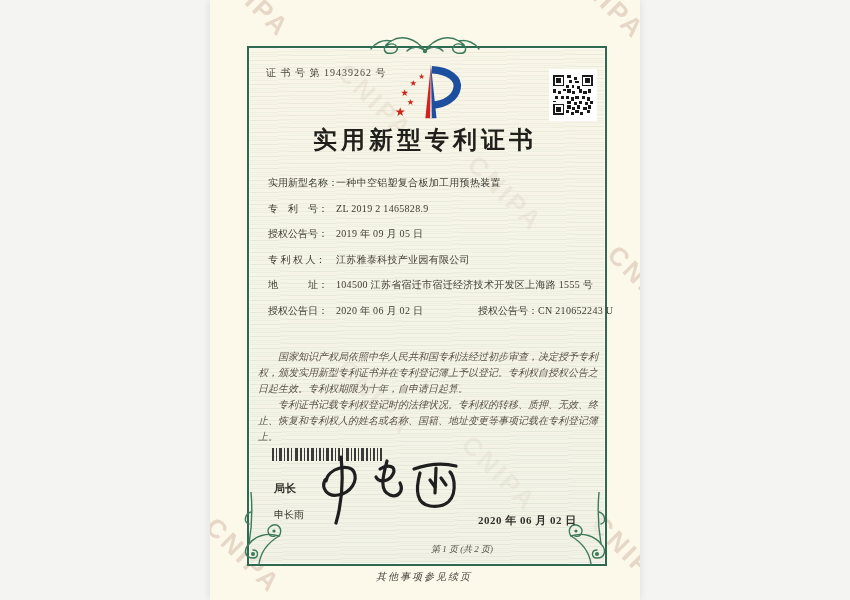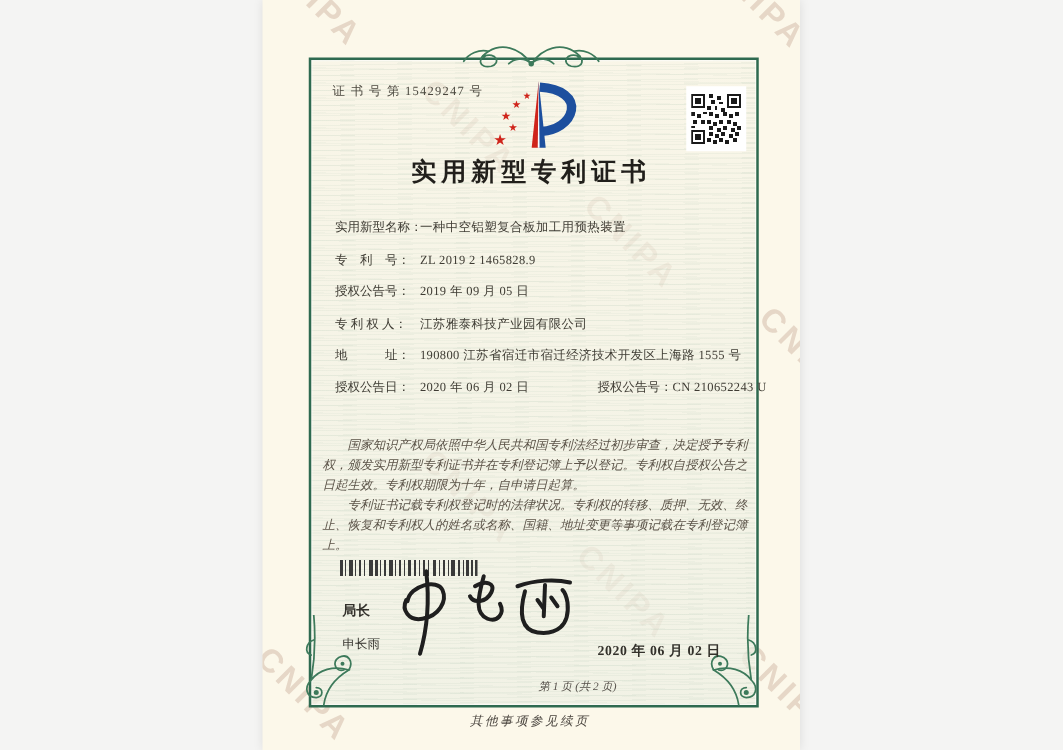--- a/index.html
+++ b/index.html
@@ -8,21 +8,21 @@
   .page{position:absolute;left:210px;top:0;width:430px;height:600px;background:#fcf8ea;overflow:hidden;box-shadow:0 0 8px rgba(0,0,0,0.10);}
   .wm{position:absolute;font-family:"Liberation Sans",sans-serif;font-weight:bold;font-size:26px;letter-spacing:3px;color:rgba(211,188,170,0.55);transform:rotate(45deg);white-space:nowrap;pointer-events:none;}
   .frame{position:absolute;left:37px;top:46px;width:356px;height:516px;border:2px solid #2e6a50;box-shadow:inset 0 0 0 1px rgba(255,255,255,0.55);
     background:
       repeating-linear-gradient(179deg, rgba(110,156,130,0.07) 0 1px, rgba(0,0,0,0) 1px 4px),
       repeating-linear-gradient(181deg, rgba(110,156,130,0.05) 0 1px, rgba(0,0,0,0) 1px 6px),
       linear-gradient(180deg, rgba(247,244,230,0.6), rgba(238,240,228,0.75));}
   .certno{position:absolute;left:56px;top:66px;font-size:10px;color:#4b483f;letter-spacing:1px;}
   .logo{position:absolute;left:178px;top:62px;width:84px;height:62px;}
   .qrbox{position:absolute;left:339px;top:69px;width:48px;height:52px;background:#ffffff;display:flex;align-items:center;justify-content:center;}
-  .title{position:absolute;left:37px;top:124px;width:356px;text-align:center;font-size:20px;font-weight:bold;letter-spacing:4px;color:#211f1b;}
+  .title{position:absolute;left:37px;top:124px;width:356px;text-align:center;font-size:24px;font-weight:bold;letter-spacing:4px;color:#211f1b;}
   .info{position:absolute;left:58px;top:177px;width:342px;font-size:10px;color:#3f3c34;}
   .row{margin:0 0 14.5px 0;line-height:11px;white-space:nowrap;position:relative;}
   .lbl{display:inline-block;width:68px;}
   .val{letter-spacing:0.3px;}
   .grant-no{position:absolute;left:210px;top:0;}
   .paras{position:absolute;left:48px;top:349px;width:340px;font-size:10px;line-height:16px;color:#5b5348;font-style:italic;text-align:justify;}
   .paras p{margin:0;text-indent:2em;}
   .barcode{position:absolute;left:62px;top:448px;}
   .officer-title{position:absolute;left:64px;top:481px;font-size:11px;font-weight:bold;color:#33312b;}
   .officer-name{position:absolute;left:64px;top:508px;font-size:10px;font-weight:normal;color:#33312b;}
@@ -76,21 +76,21 @@
       <g stroke="#3d7a5b" fill="none" stroke-width="1.4" stroke-linecap="round">
         <path d="M10,0 C12,22 10,40 8,52 C14,44 26,40 38,44 C28,50 20,58 18,72"></path>
         <path d="M8,52 C2,58 4,66 12,66 C18,66 18,58 12,58"></path>
         <path d="M38,44 C42,38 38,30 30,34 C24,38 28,46 34,44"></path>
         <path d="M10,20 C4,22 2,30 8,32"></path>
       </g>
       <circle cx="12" cy="62" r="2" fill="#3d7a5b"></circle>
       <circle cx="33" cy="39" r="1.6" fill="#3d7a5b"></circle>
     </svg>
 
-    <div class="certno">证 书 号 第 15429247 号</div>
+    <div class="certno">证 书 号 第 19439262 号</div>
 
     <svg class="logo" viewBox="0 0 90 66">
       <text x="36" y="18" font-size="8" fill="#cf241b" text-anchor="middle">★</text>
       <text x="27" y="26" font-size="9" fill="#cf241b" text-anchor="middle">★</text>
       <text x="18" y="36" font-size="10" fill="#cf241b" text-anchor="middle">★</text>
       <text x="24" y="46" font-size="9" fill="#cf241b" text-anchor="middle">★</text>
       <text x="13" y="58" font-size="13" fill="#cf241b" text-anchor="middle">★</text>
       <path d="M47,8 C66,9 76,18 74,28 C72,39 60,45 49,46" fill="none" stroke="#1d4f9e" stroke-width="8"></path>
       <polygon points="46,3 40,60 46,60" fill="#cf241b"></polygon>
       <polygon points="46,3 46,60 52,60" fill="#1d4f9e"></polygon>
@@ -161,21 +161,21 @@
       <div class="row">
         <span class="lbl">专　利　号：</span><span class="val">ZL 2019 2 1465828.9</span>
       </div>
       <div class="row">
         <span class="lbl">授权公告号：</span><span class="val">2019 年 09 月 05 日</span>
       </div>
       <div class="row">
         <span class="lbl">专 利 权 人：</span><span class="val">江苏雅泰科技产业园有限公司</span>
       </div>
       <div class="row">
-        <span class="lbl">地　　　址：</span><span class="val">190800 江苏省宿迁市宿迁经济技术开发区上海路 1555 号</span>
+        <span class="lbl">地　　　址：</span><span class="val">104500 江苏省宿迁市宿迁经济技术开发区上海路 1555 号</span>
       </div>
       <div class="row">
         <span><span class="lbl">授权公告日：</span><span class="val">2020 年 06 月 02 日</span></span>
         <span class="grant-no"><span>授权公告号：</span><span class="val">CN 210652243 U</span></span>
       </div>
     </div>
 
     <div class="paras">
       <p>国家知识产权局依照中华人民共和国专利法经过初步审查，决定授予专利权，颁发实用新型专利证书并在专利登记簿上予以登记。专利权自授权公告之日起生效。专利权期限为十年，自申请日起算。</p>
       <p>专利证书记载专利权登记时的法律状况。专利权的转移、质押、无效、终止、恢复和专利权人的姓名或名称、国籍、地址变更等事项记载在专利登记簿上。</p>

